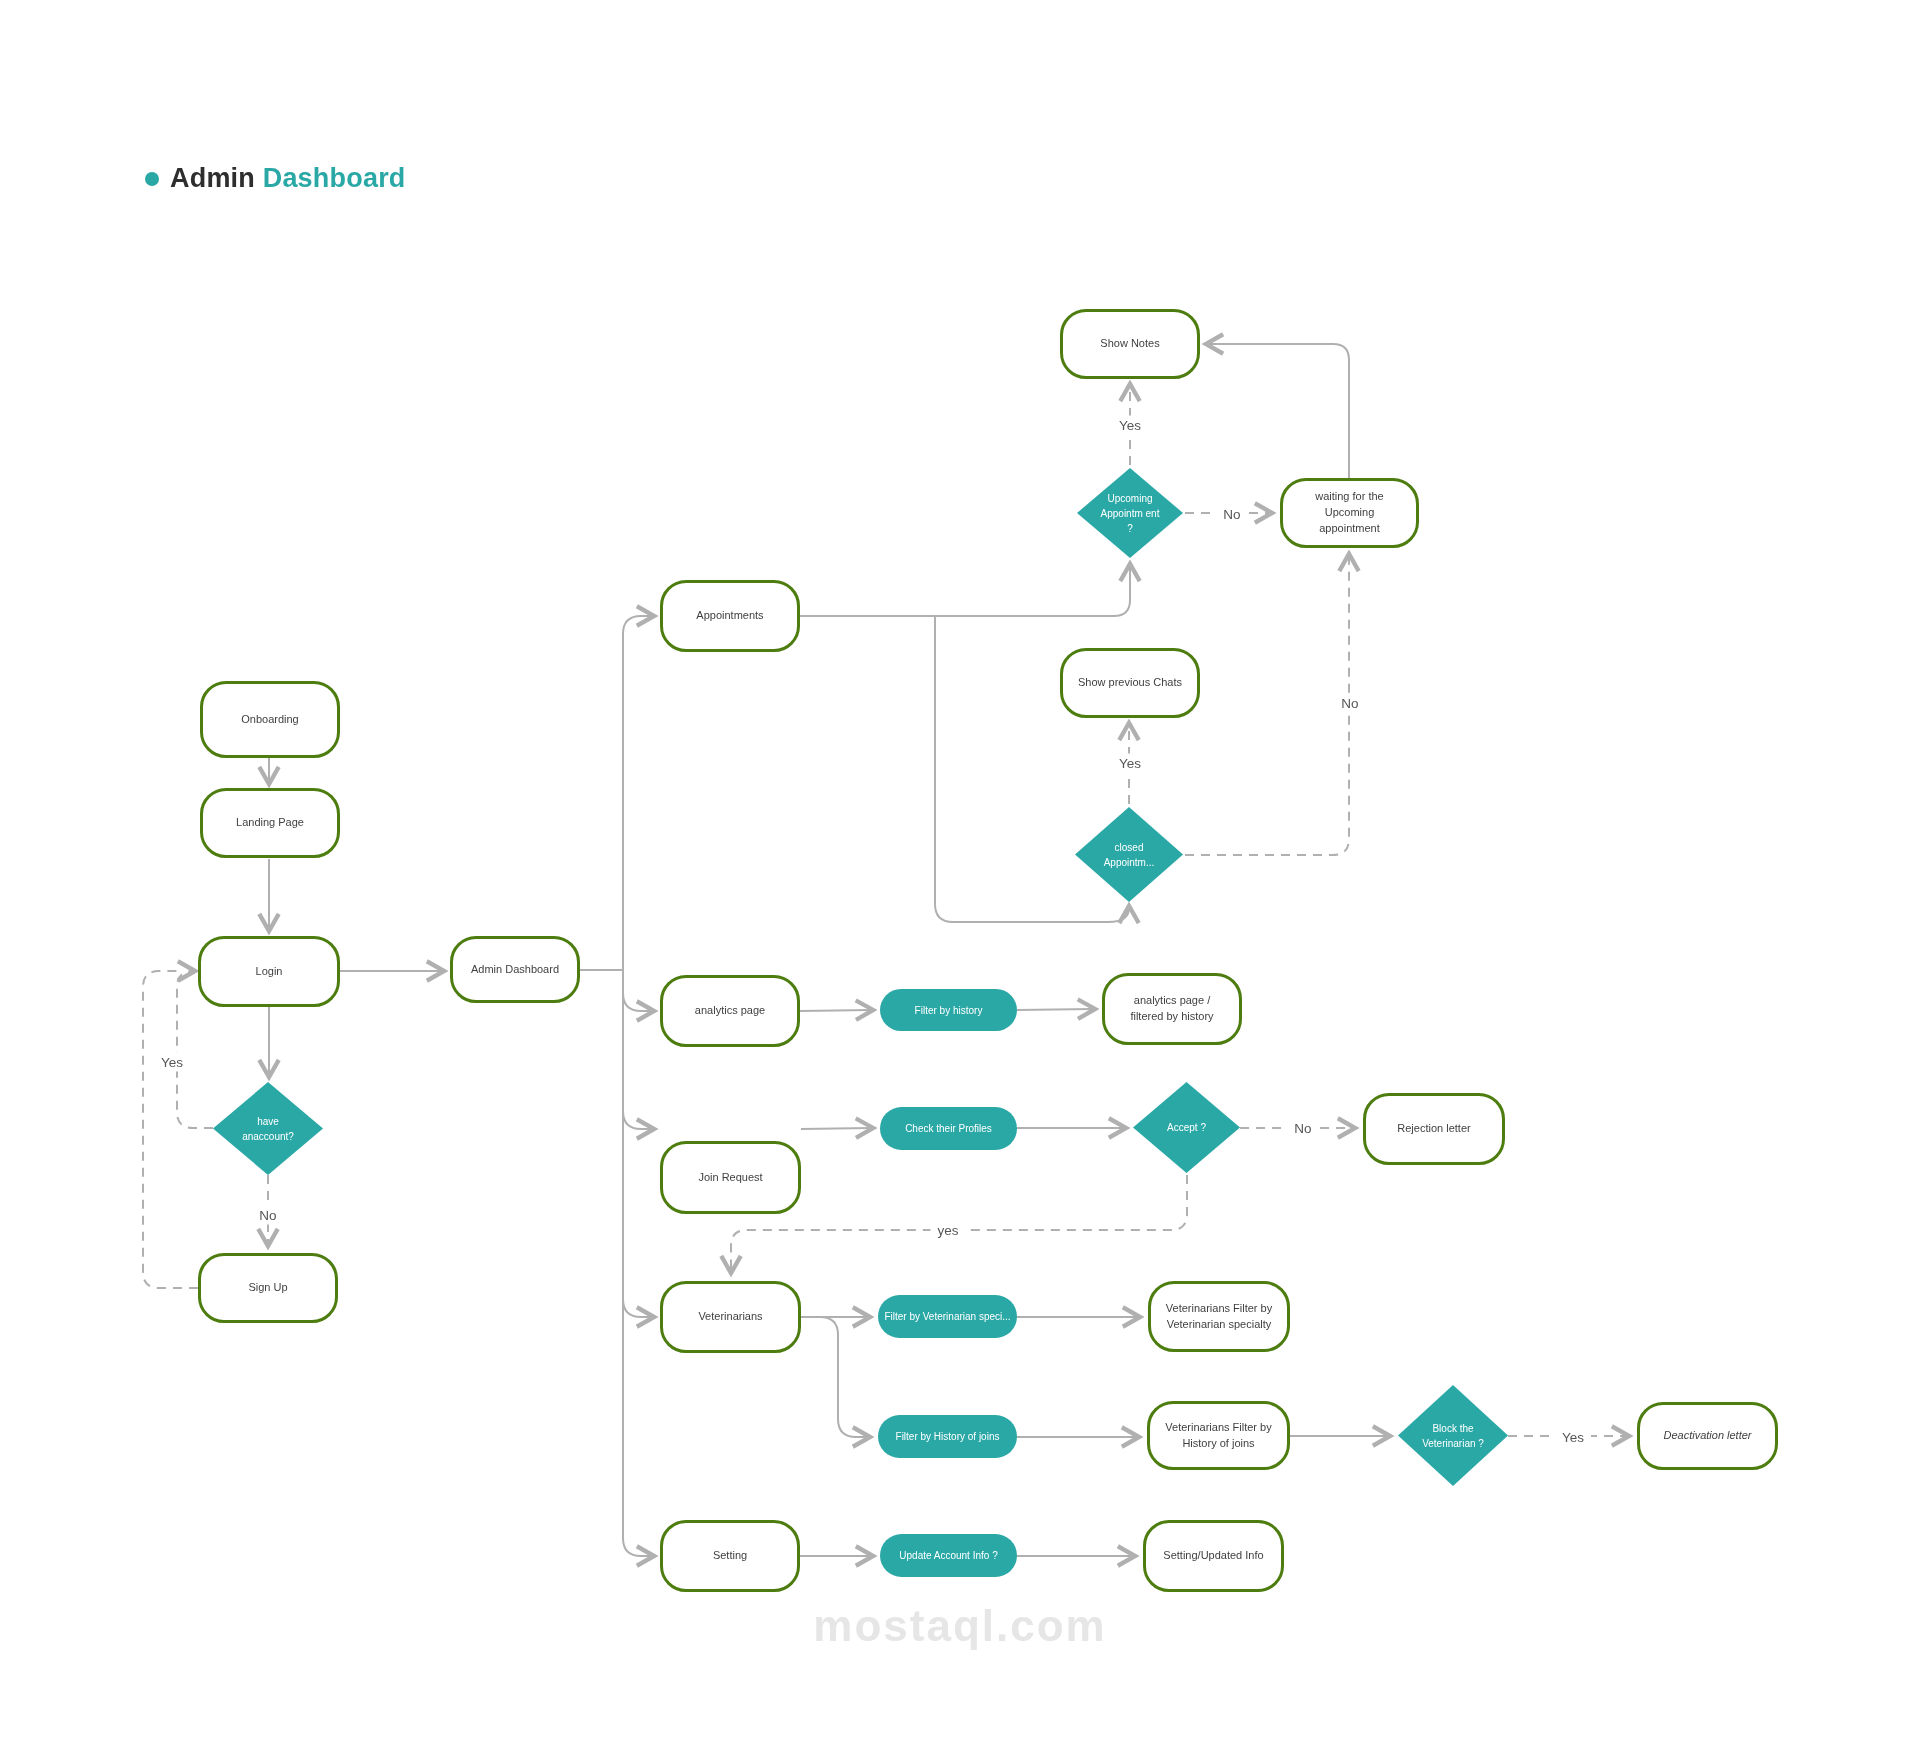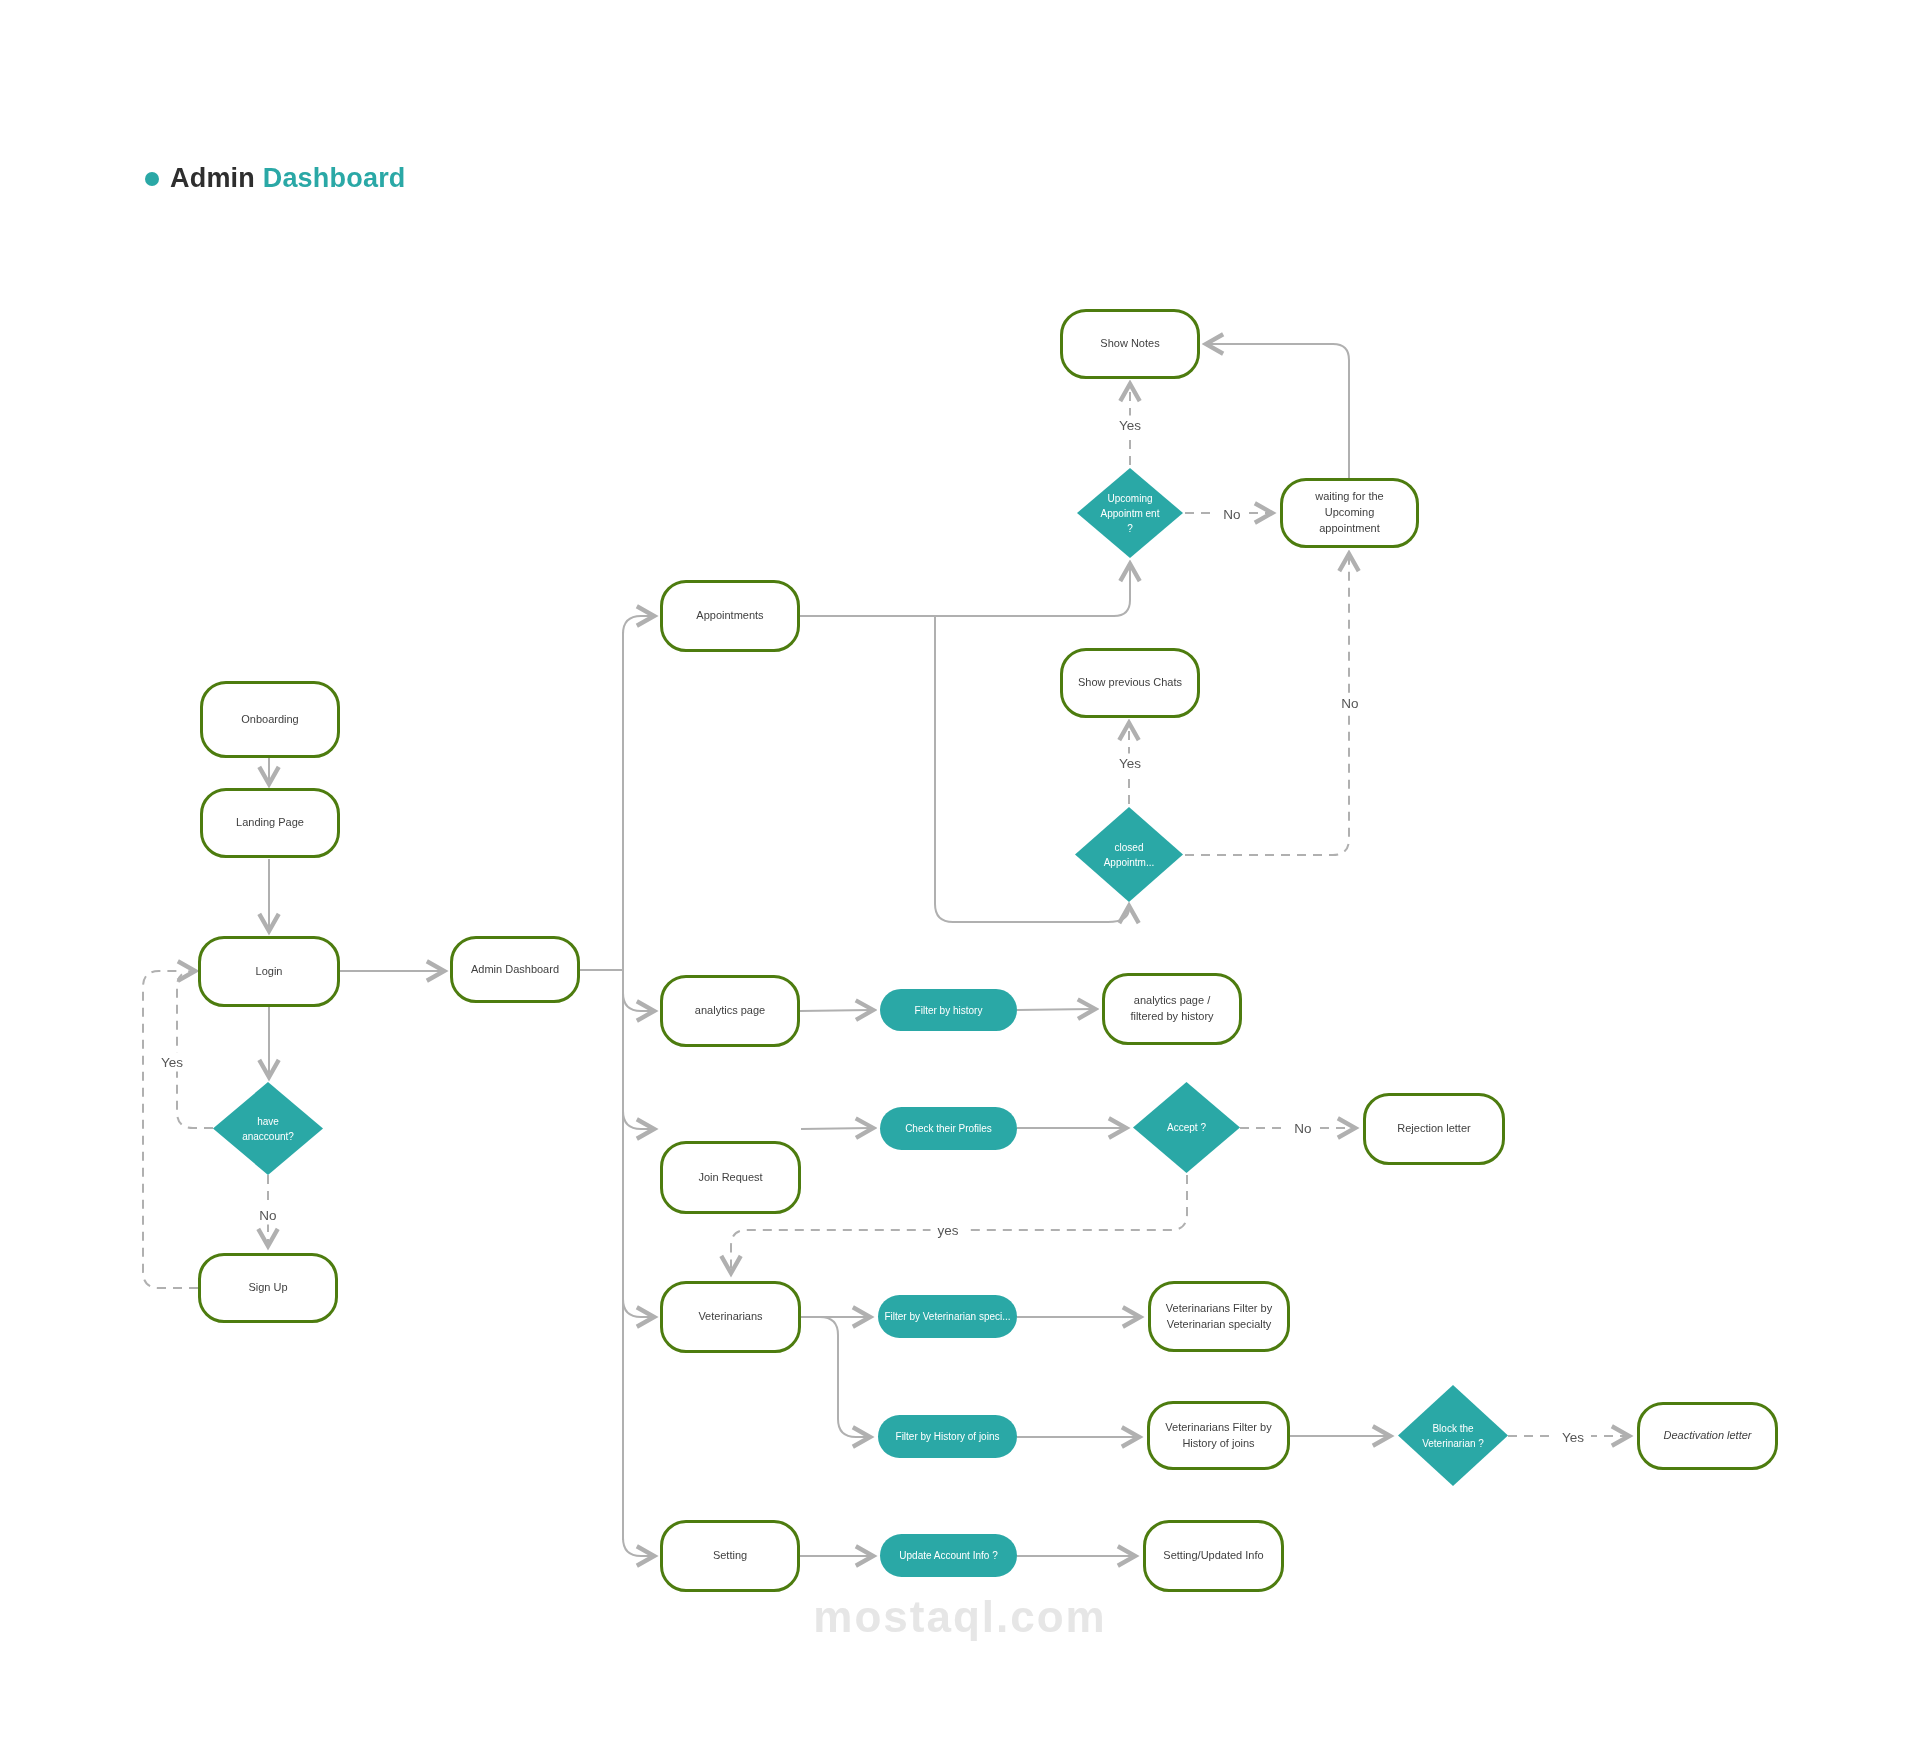--- a/index.html
+++ b/index.html
@@ -45,21 +45,21 @@
   .elabel{
     position:absolute;transform:translate(-50%,-50%);
     background:#ffffff;padding:2px 7px;
     font-size:13.5px;color:#565656;white-space:nowrap;
   }
   .watermark{
     position:absolute;left:960px;top:1592px;transform:translateX(-50%);
     text-align:center;color:#e3e3e3;user-select:none;
   }
   .watermark .ar{font-size:74px;font-weight:bold;line-height:1;direction:rtl;}
-  .watermark .en{font-size:44px;font-weight:bold;letter-spacing:2px;color:#e6e6e6;margin-top:0;}
+  .watermark .en{font-size:44px;font-weight:bold;letter-spacing:2px;color:#e6e6e6;margin-top:9px;}
 </style>
 </head>
 <body>
 
 <div class="canvas">
 
   <svg class="wires" viewBox="0 0 1920 1753">
     <defs>
       <marker id="arr" viewBox="0 0 12 12" refX="9" refY="6" markerWidth="13" markerHeight="13" orient="auto-start-reverse">
         <path d="M2,1.5 L10,6 L2,10.5" fill="none" stroke="#b0b0b0" stroke-width="1.6"></path>

